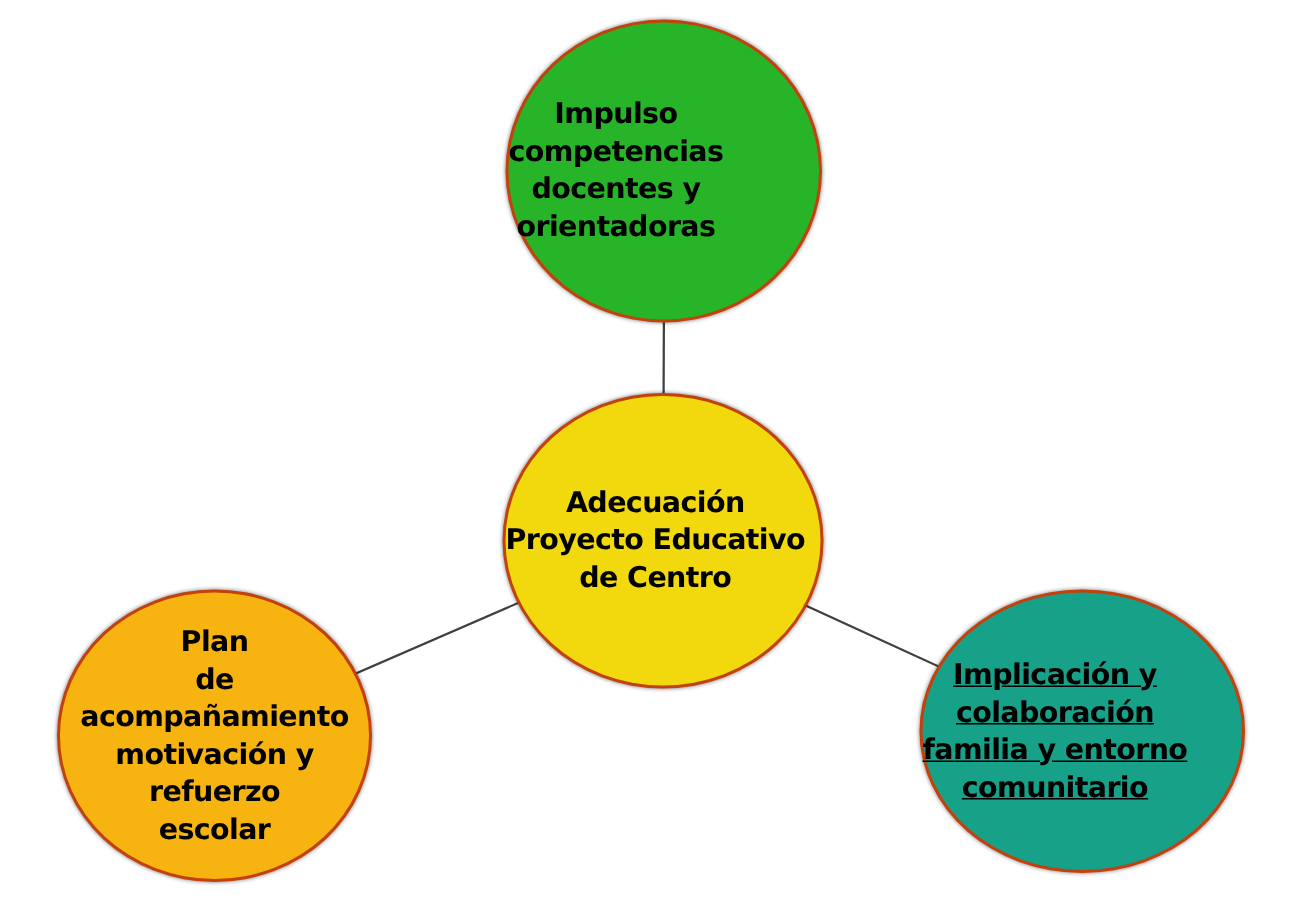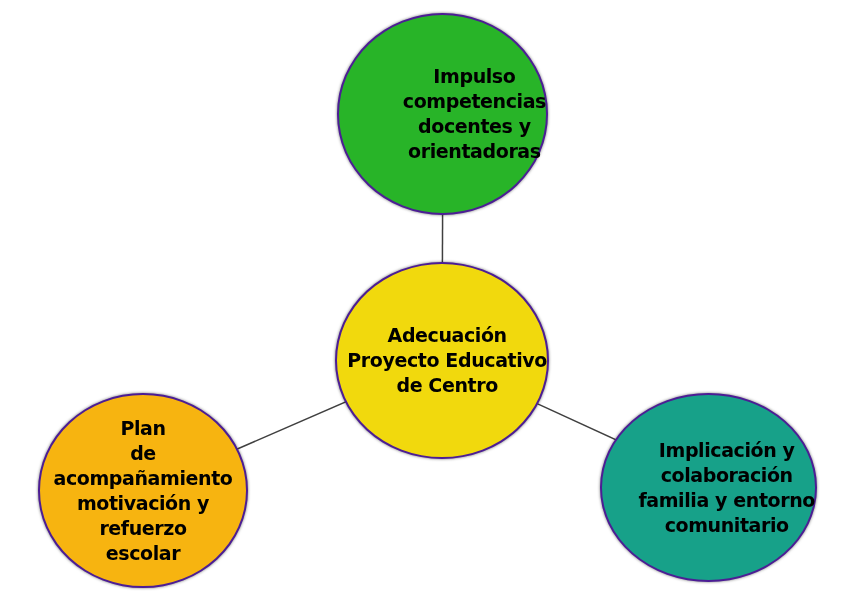--- a/index.html
+++ b/index.html
@@ -21,41 +21,41 @@
     top: 0;
     width: 864px;
     height: 610px;
   }
   .connectors line {
     stroke: #404040;
     stroke-width: 1.5;
   }
   .node {
     position: absolute;
-    border: 2px solid #4c1d95;
+    border: 2px solid #c2410c;
     border-radius: 50%;
     box-shadow: 0 0 3px rgba(0,0,0,0.55);
     display: flex;
     align-items: center;
-    justify-content: flex-end;
+    justify-content: flex-start;
     box-sizing: border-box;
   }
   .node-label {
     white-space: pre-line;
     text-align: center;
     color: #000000;
     font-weight: bold;
     font-size: 19px;
     line-height: 25px;
     letter-spacing: -0.4px;
   }
   .node-top          { left: 337px; top: 13px;  width: 211px; height: 202px; }
   .node-center       { left: 335px; top: 262px; width: 214px; height: 197px; }
   .node-bottom-left  { left: 38px;  top: 393px; width: 210px; height: 195px; }
-  .node-bottom-right { left: 600px; top: 393px; width: 217px; height: 189px; }
+  .node-bottom-right { left: 613px; top: 393px; width: 217px; height: 189px; text-decoration: underline; }
 </style>
 </head>
 <body>
 
 <div class="stage">
 
   <svg class="connectors" viewBox="0 0 864 610" xmlns="http://www.w3.org/2000/svg">
     <line x1="442" y1="360" x2="443" y2="114"></line>
     <line x1="442" y1="360" x2="143" y2="490"></line>
     <line x1="442" y1="360" x2="721" y2="488"></line>

